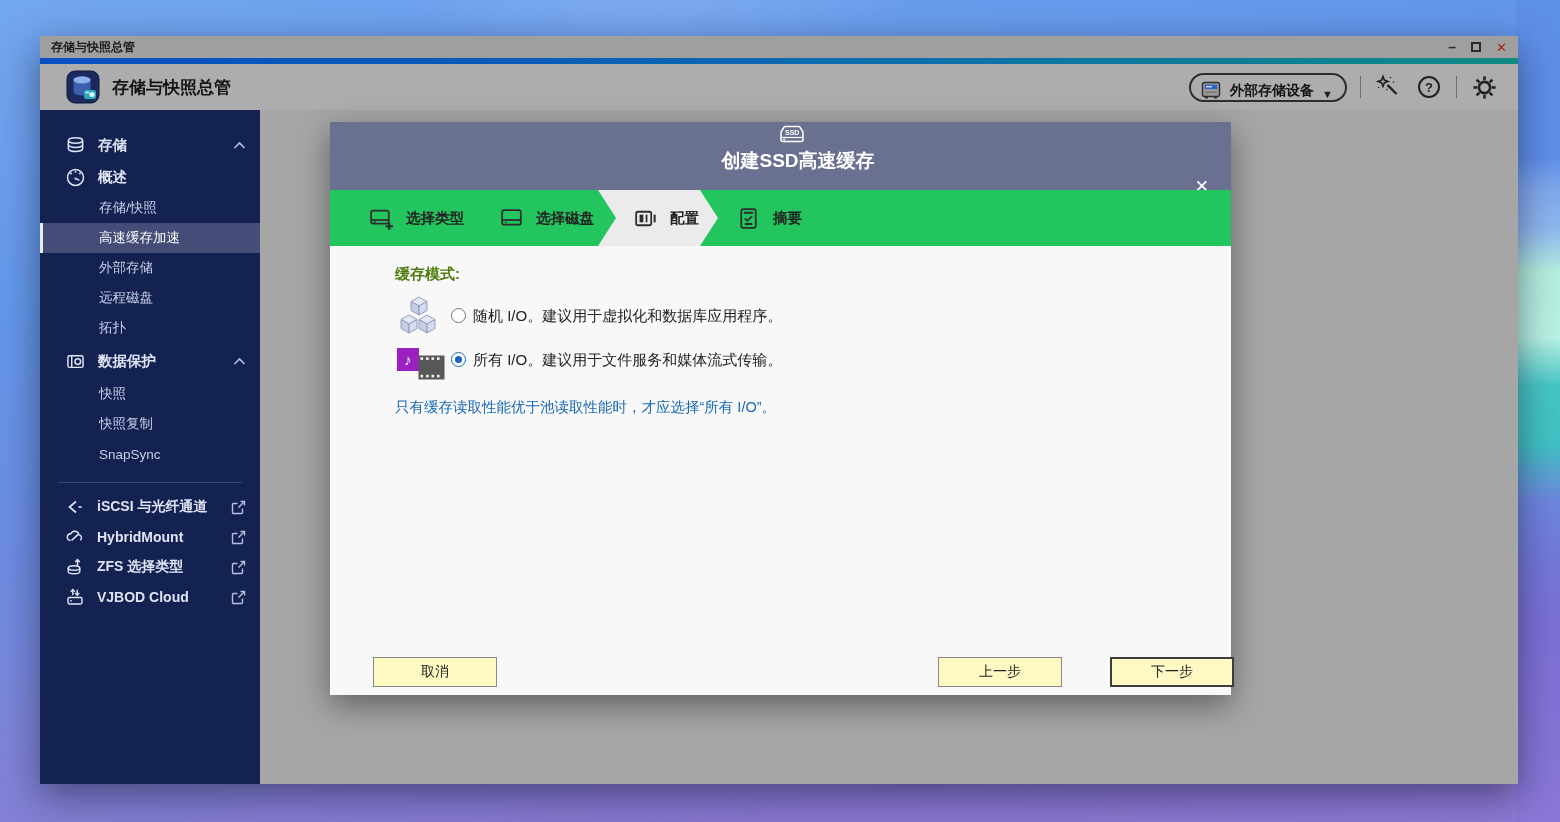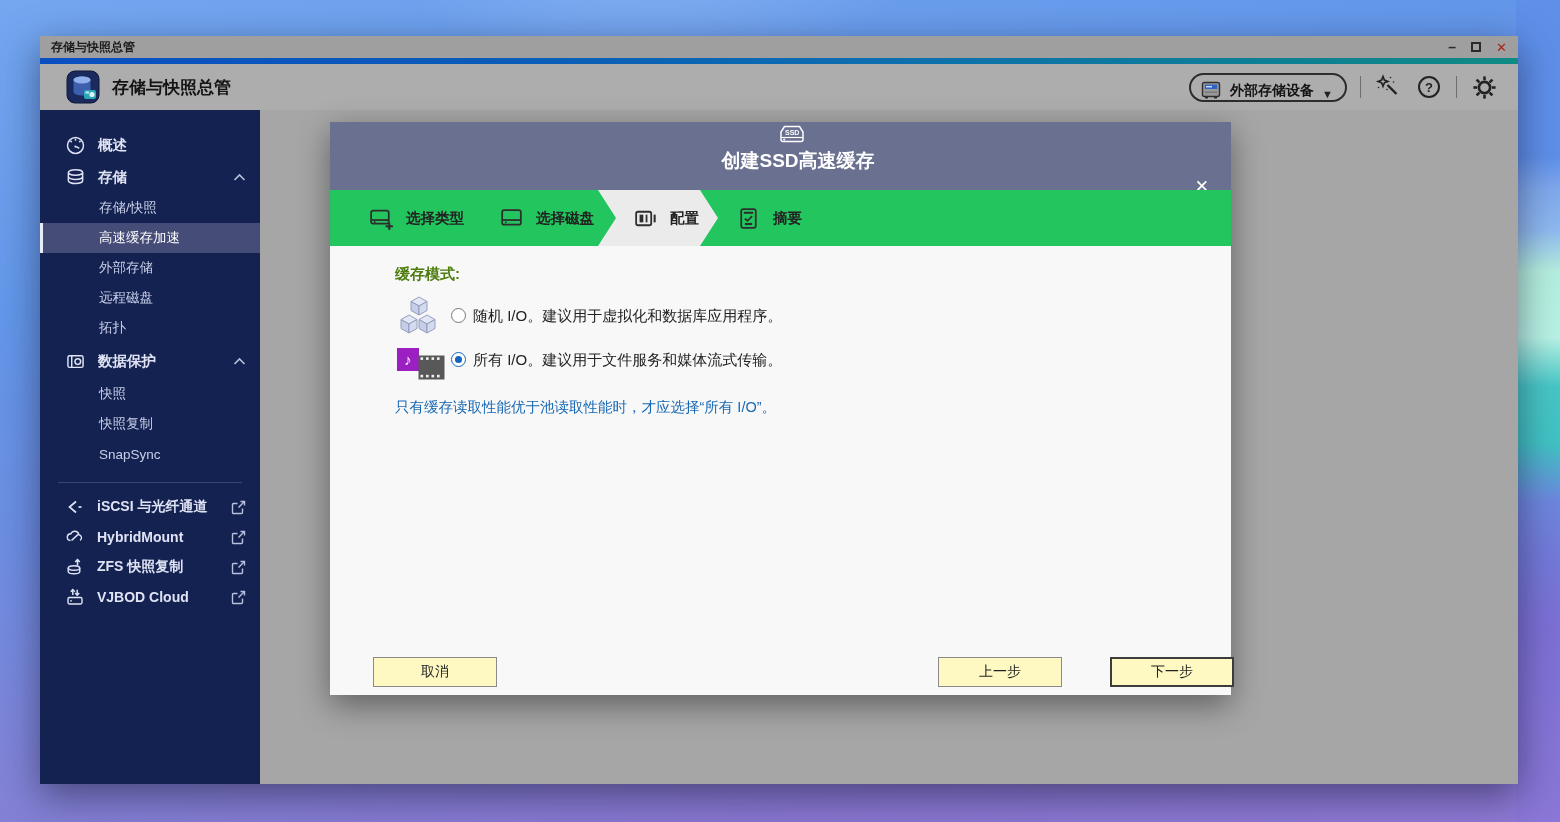--- a/index.html
+++ b/index.html
@@ -184,42 +184,42 @@
         </span>
       </div>
     </div>
 
     <div class="win-body">
 
       <div class="sidebar">
 
         <div class="side-item">
           <svg width="21" height="21" viewBox="0 0 20 20" fill="none" stroke="#dfe3f4" stroke-width="1.4">
+            <ellipse cx="10" cy="5.2" rx="6.8" ry="2.6"></ellipse>
+            <path d="M3.2 5.2 v4 a6.8 2.6 0 0 0 13.6 0 v-4"></path>
+            <path d="M3.2 9.2 v4 a6.8 2.6 0 0 0 13.6 0 v-4"></path>
+          </svg>
+          <span>存储</span>
+          <span class="chev">
+            <svg width="13" height="9" viewBox="0 0 13 9" fill="none" stroke="#b9c0de" stroke-width="1.6">
+                <polyline points="1.5,7 6.5,2 11.5,7"></polyline>
+              </svg>
+          </span>
+        </div>
+
+        <div class="side-item">
+          <svg width="21" height="21" viewBox="0 0 20 20" fill="none" stroke="#dfe3f4" stroke-width="1.4">
             <circle cx="10" cy="10" r="7.6"></circle>
             <line x1="10" y1="3.6" x2="10" y2="5.4"></line>
             <line x1="5.2" y1="5.6" x2="6.4" y2="6.8"></line>
             <line x1="14.8" y1="5.6" x2="13.6" y2="6.8"></line>
             <line x1="10.8" y1="11" x2="13.6" y2="12.8"></line>
             <circle cx="10" cy="11" r="1.1" fill="#dfe3f4" stroke="none"></circle>
           </svg>
           <span>概述</span>
-        </div>
-
-        <div class="side-item">
-          <svg width="21" height="21" viewBox="0 0 20 20" fill="none" stroke="#dfe3f4" stroke-width="1.4">
-            <ellipse cx="10" cy="5.2" rx="6.8" ry="2.6"></ellipse>
-            <path d="M3.2 5.2 v4 a6.8 2.6 0 0 0 13.6 0 v-4"></path>
-            <path d="M3.2 9.2 v4 a6.8 2.6 0 0 0 13.6 0 v-4"></path>
-          </svg>
-          <span>存储</span>
-          <span class="chev">
-            <svg width="13" height="9" viewBox="0 0 13 9" fill="none" stroke="#b9c0de" stroke-width="1.6">
-                <polyline points="1.5,7 6.5,2 11.5,7"></polyline>
-              </svg>
-          </span>
         </div>
 
         <div class="side-sub">存储/快照</div>
         <div class="side-sub selected">高速缓存加速</div>
         <div class="side-sub">外部存储</div>
         <div class="side-sub">远程磁盘</div>
         <div class="side-sub">拓扑</div>
 
         <div class="side-item" style="height:36px;">
           <svg width="21" height="21" viewBox="0 0 20 20" fill="none" stroke="#dfe3f4" stroke-width="1.4">
@@ -271,21 +271,21 @@
           </span>
         </div>
 
         <div class="side-link">
           <svg width="20" height="20" viewBox="0 0 20 20" fill="none" stroke="#dfe3f4" stroke-width="1.4">
             <ellipse cx="9" cy="11" rx="5.8" ry="2.3"></ellipse>
             <path d="M3.2 11 v3.4 a5.8 2.3 0 0 0 11.6 0 v-3.4"></path>
             <line x1="12.5" y1="8.5" x2="12.5" y2="2.8" stroke-width="1.6"></line>
             <polyline points="10.2,5 12.5,2.6 14.8,5" stroke-width="1.6"></polyline>
           </svg>
-          <span>ZFS 快照复制</span>
+          <span>ZFS 选择类型</span>
           <span class="ext">
             <svg width="15" height="15" viewBox="0 0 15 15" fill="none" stroke="#b9c0de" stroke-width="1.4">
               <path d="M11.5 8.5 v4 a1 1 0 0 1 -1 1 h-8 a1 1 0 0 1 -1 -1 v-8 a1 1 0 0 1 1 -1 h4"></path>
               <path d="M9.5 1.5 h4 v4"></path>
                 <line x1="13.2" y1="1.8" x2="7.5" y2="7.5"></line>
             </svg>
           </span>
         </div>
 
         <div class="side-link">

